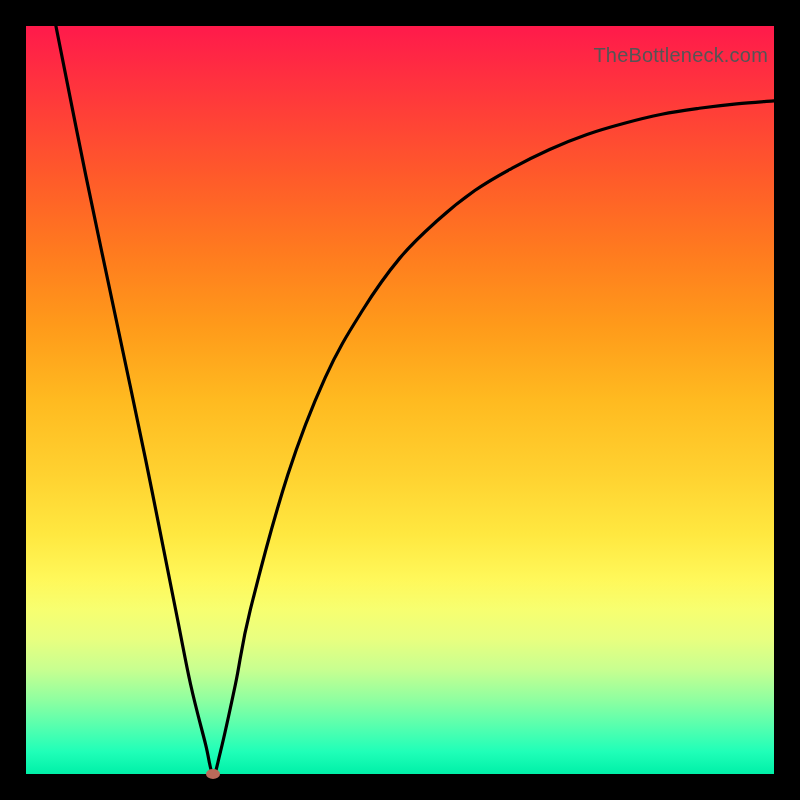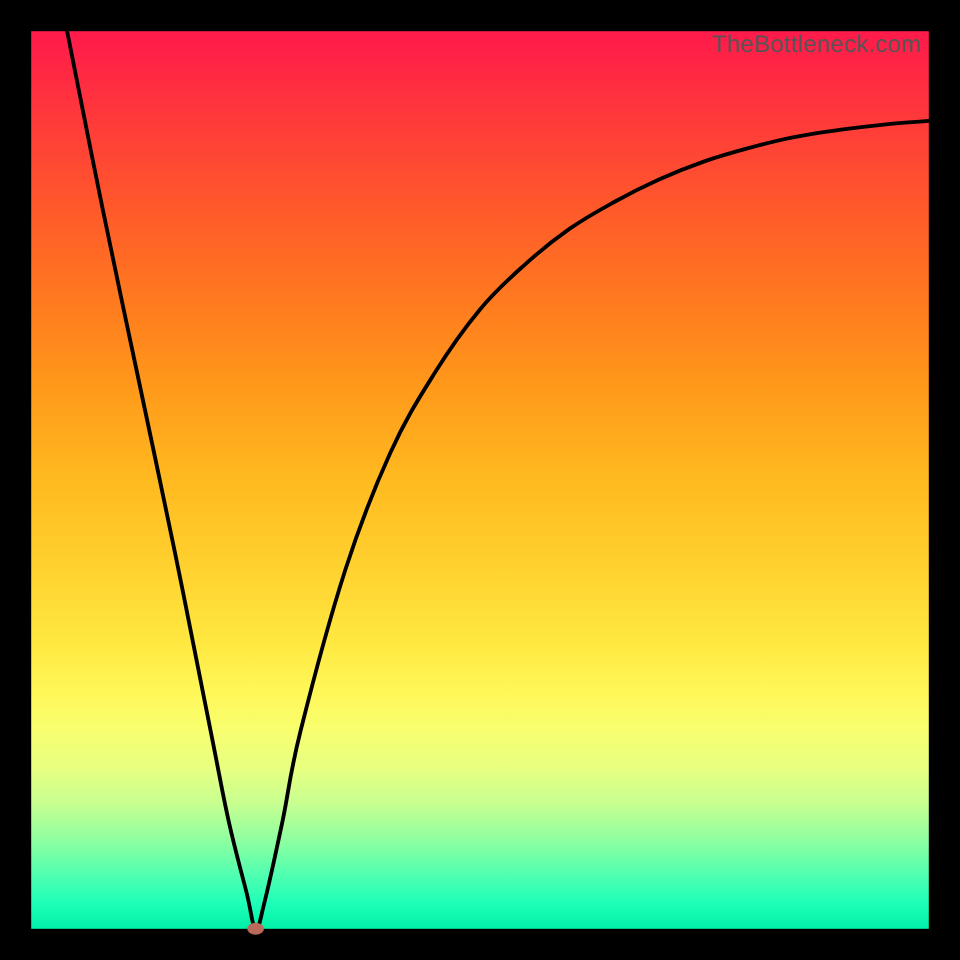--- a/index.html
+++ b/index.html
@@ -37,21 +37,21 @@
       #e8ff80 82%,
       #c8ff90 86%,
       #90ffa0 90%,
       #50ffb0 94%,
       #20ffb8 97%,
       #00f0a8 100%
     );
   }
   .watermark {
     position: absolute;
-    top: 0;
+    top: 18px;
     right: 6px;
     color: #555;
     font-size: 20px;
     font-weight: 500;
     letter-spacing: 0.2px;
     user-select: none;
   }
   svg.curve {
     position: absolute;
     left: 0;

